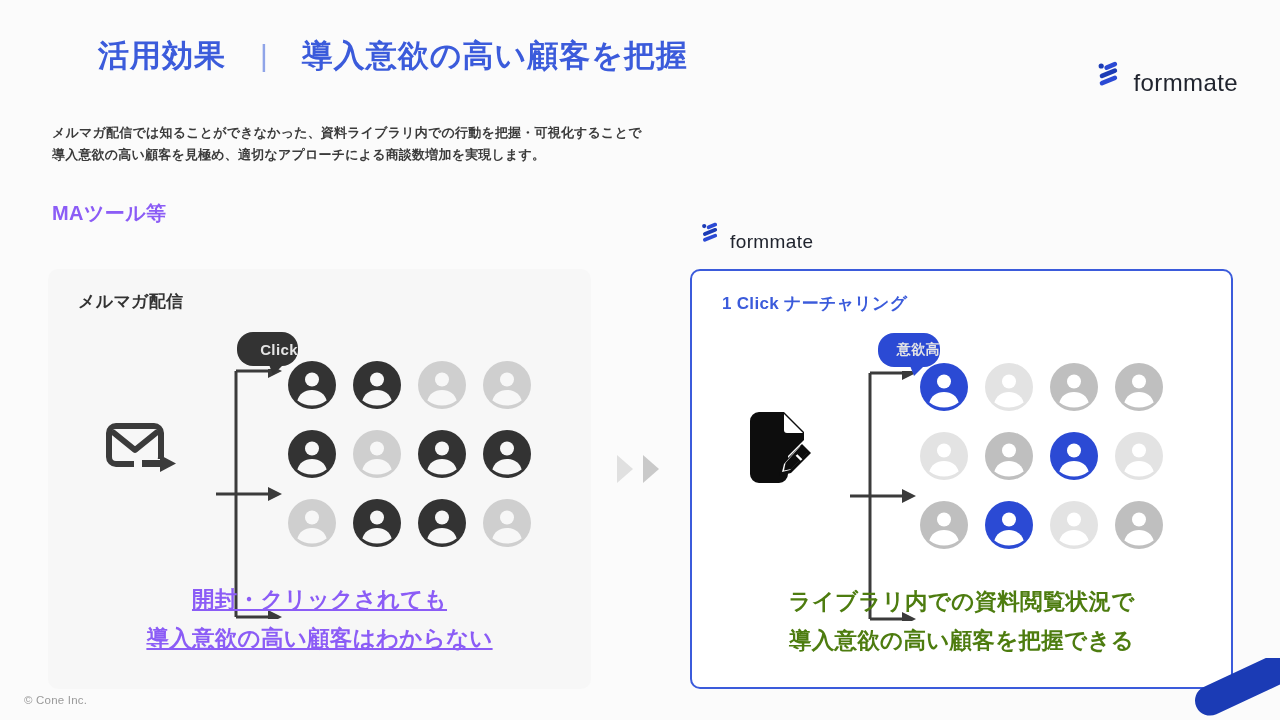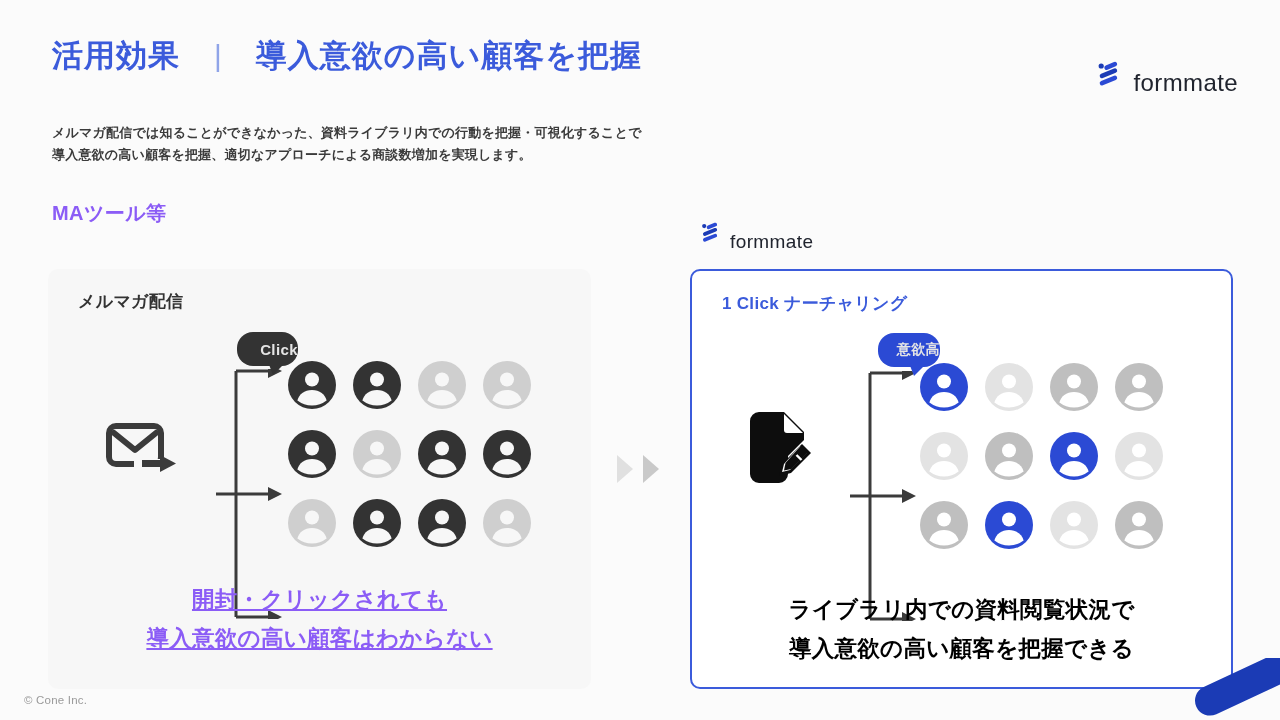--- a/index.html
+++ b/index.html
@@ -16,21 +16,21 @@
   }
 
   
   .header {
     position: absolute;
     left: 52px; top: 40px;
     display: flex; align-items: center;
   }
   .title-a {
     font-size: 31px; font-weight: 700; color: #3b5bdb;
-    letter-spacing: 1px; line-height: 1;
+    letter-spacing: 1px; line-height: 1; margin-left: 46px;
   }
   .title-sep {
     color: #8fa4e8; font-size: 30px; font-weight: 300;
     margin: 0 34px; line-height: 1;
   }
   .title-b {
     font-size: 31px; font-weight: 700; color: #3b5bdb;
     letter-spacing: 1px; line-height: 1;
   }
 
@@ -125,21 +125,21 @@
   .bubble-right::after { border-top: 13px solid #2b4ad4; }
 
   
   .card-foot {
     position: absolute; left: 0; right: 0; top: 312px;
     text-align: center;
     font-size: 22.5px; font-weight: 700;
     line-height: 1.72; letter-spacing: .3px;
   }
   .card-left  .card-foot { color: #8b5cf6; text-decoration: underline; }
-  .card-right .card-foot { color: #000000; margin-top: 8px; }
+  .card-right .card-foot { color: #4d7c0f; }
 
   
   .chevrons {
     position: absolute; left: 614px; top: 452px;
     display: flex; gap: 4px;
   }
 
   
   .copyright {
     position: absolute; left: 24px; bottom: 14px;
@@ -169,21 +169,21 @@
         <rect x="8.0" y="2.6" width="13.5" height="4.6" rx="2.3" fill="#2b4ad4" transform="rotate(-22 14.7 4.9)"></rect>
         <rect x="3.2" y="10.0" width="18.5" height="4.6" rx="2.3" fill="#1b3bb5" transform="rotate(-22 12.4 12.3)"></rect>
         <rect x="3.2" y="17.2" width="18.5" height="4.6" rx="2.3" fill="#2b4ad4" transform="rotate(-22 12.4 19.5)"></rect>
       </svg>
     </span>
     <span class="brand-name">formmate</span>
   </div>
 
   <div class="lead">
     <div>メルマガ配信では知ることができなかった、資料ライブラリ内での行動を把握・可視化することで</div>
-    <div>導入意欲の高い顧客を把握、適切なアプローチによる商談数増加を実現します。</div>
+    <div>導入意欲の高い顧客を見極め、適切なアプローチによる商談数増加を実現します。</div>
   </div>
 
   <div class="cap-left">MAツール等</div>
 
   <div class="cap-right">
     <span>
       <svg class="logo-mark" width="21" height="21" viewBox="0 0 26 26">
         <circle cx="5.2" cy="5.0" r="2.6" fill="#1b3bb5"></circle>
         <rect x="8.0" y="2.6" width="13.5" height="4.6" rx="2.3" fill="#2b4ad4" transform="rotate(-22 14.7 4.9)"></rect>
         <rect x="3.2" y="10.0" width="18.5" height="4.6" rx="2.3" fill="#1b3bb5" transform="rotate(-22 12.4 12.3)"></rect>

